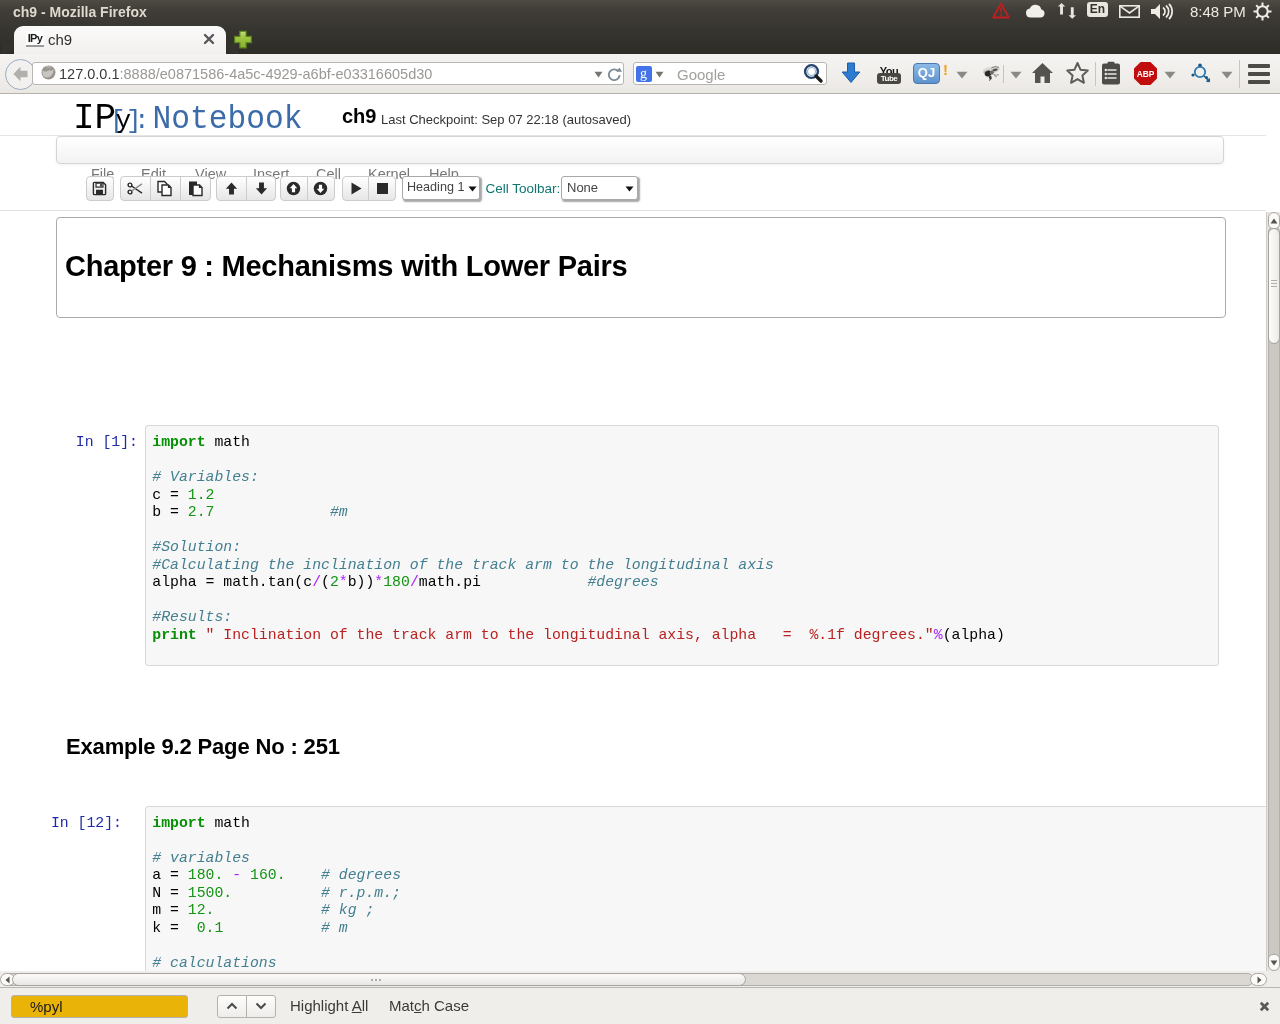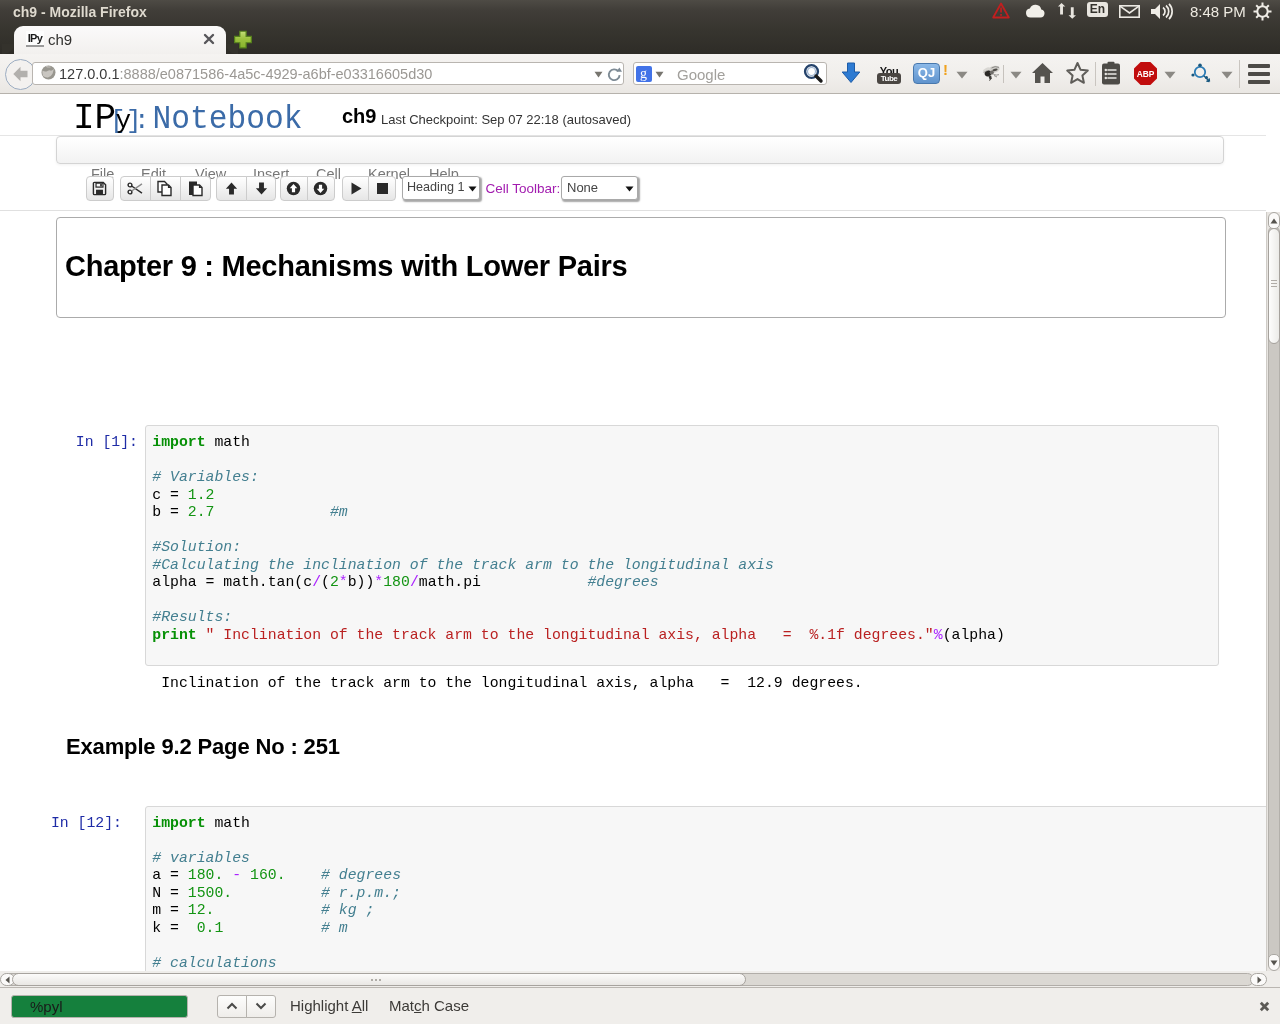--- a/index.html
+++ b/index.html
@@ -56,21 +56,21 @@
   pre.code .c{color:#437f90;font-style:italic;}
   pre.code .s{color:#BA2121;}
   pre.code .o{color:#AA22FF;}
   .prompt{font-family:"Liberation Mono",monospace;font-size:14.8px;line-height:17.5px;color:#1e2ba6;
     width:100px;text-align:right;}
   
   #vscroll{left:1266px;top:212px;width:14px;height:759px;background:#e8e5e1;border-left:1px solid #cfccc7;box-sizing:border-box;}
   #hscroll{left:0;top:971px;width:1280px;height:16px;background:#efedea;}
   
   #findbar{left:0;top:987px;width:1280px;height:37px;background:#f0eeeb;border-top:1px solid #bab6b1;box-sizing:border-box;}
-  #findinput{left:11px;top:995px;width:177px;height:23px;background:#15803d;border:1px solid #b5b2ad;
+  #findinput{left:11px;top:995px;width:177px;height:23px;background:#eab308;border:1px solid #b5b2ad;
     box-sizing:border-box;border-radius:3px;font-size:15px;color:#1a1a1a;line-height:21px;}
   .findbtn{top:995px;width:30px;height:23px;background:linear-gradient(180deg,#fdfdfc,#efedea);
     border:1px solid #b5b2ad;box-sizing:border-box;}
   .findlbl{top:997px;font-size:15px;color:#3c3a37;}
 </style>
 </head>
 <body>
 
 <div class="abs" id="chrometop"></div>
 <div class="abs" id="wintitle">ch9 - Mozilla Firefox</div>
@@ -312,21 +312,21 @@
     <path d="M2.5 1.5 L12.5 7.5 L2.5 13.5 Z" fill="#2a2a2a"></path>
   </svg>
   <svg class="abs" style="left:376px;top:88px;" width="13" height="13" viewBox="0 0 13 13">
     <rect x="1" y="1" width="11" height="11" fill="#2a2a2a"></rect>
   </svg>
   <div class="abs tsel" style="left:402px;width:78px;"></div>
   <div class="abs" style="left:407px;top:86px;font-size:12.6px;color:#444;">Heading 1</div>
   <svg class="abs" style="left:468px;top:92px;" width="9" height="6" viewBox="0 0 9 6">
         <path d="M0.5 0.5 h8 L4.5 5.5 Z" fill="#111"></path>
       </svg>
-  <div class="abs" style="left:485.5px;top:87px;font-size:13.5px;color:#a21caf;">Cell Toolbar:</div>
+  <div class="abs" style="left:485.5px;top:87px;font-size:13.5px;color:#0f766e;">Cell Toolbar:</div>
   <div class="abs tsel" style="left:561px;width:77px;"></div>
   <div class="abs" style="left:567px;top:86px;font-size:13px;color:#444;">None</div>
   <svg class="abs" style="left:625px;top:92px;" width="9" height="6" viewBox="0 0 9 6">
         <path d="M0.5 0.5 h8 L4.5 5.5 Z" fill="#111"></path>
       </svg>
   </div>
   <div class="abs hline" style="left:0;top:116px;width:1266px;background:#e0e0e0;"></div>
 
   <div class="abs" style="left:56px;top:123px;width:1170px;height:101px;border:1px solid #ababab;border-radius:4px;box-sizing:border-box;"></div>
   <div class="abs" style="left:65px;top:155px;font-size:29px;font-weight:bold;color:#000;line-height:34px;letter-spacing:-0.25px;">Chapter 9 : Mechanisms with Lower Pairs</div>
@@ -339,21 +339,20 @@
 c = <span class="m">1.2</span>
 b = <span class="m">2.7</span>             <span class="c">#m</span>
 
 <span class="c">#Solution:</span>
 <span class="c">#Calculating the inclination of the track arm to the longitudinal axis</span>
 alpha = math.tan(c<span class="o">/</span>(<span class="m">2</span><span class="o">*</span>b))<span class="o">*</span><span class="m">180</span><span class="o">/</span>math.pi            <span class="c">#degrees</span>
 
 <span class="c">#Results:</span>
 <span class="k">print</span> <span class="s">" Inclination of the track arm to the longitudinal axis, alpha   =  %.1f degrees."</span><span class="o">%</span>(alpha)</pre>
   </div>
-  <div class="abs mono" style="left:152.3px;top:581px;font-size:14.8px;line-height:17.5px;color:#000;white-space:pre;"> Inclination of the track arm to the longitudinal axis, alpha   =  12.9 degrees.</div>
   <div class="abs" style="left:66px;top:640px;font-size:22px;font-weight:bold;color:#000;line-height:26px;letter-spacing:-0.15px;">Example 9.2 Page No : 251</div>
 
   <div class="abs prompt" style="left:22px;top:720.5px;">In&nbsp;[12]:</div>
   <div class="abs inputarea" style="left:145px;top:711.5px;width:1140px;height:225px;">
     <pre class="code" style="padding:8px 0 0 6.3px;"><span class="k">import</span> math
 
 <span class="c"># variables</span>
 a = <span class="m">180.</span> <span class="o">-</span> <span class="m">160.</span>    <span class="c"># degrees</span>
 N = <span class="m">1500.</span>          <span class="c"># r.p.m.;</span>
 m = <span class="m">12.</span>            <span class="c"># kg ;</span>

